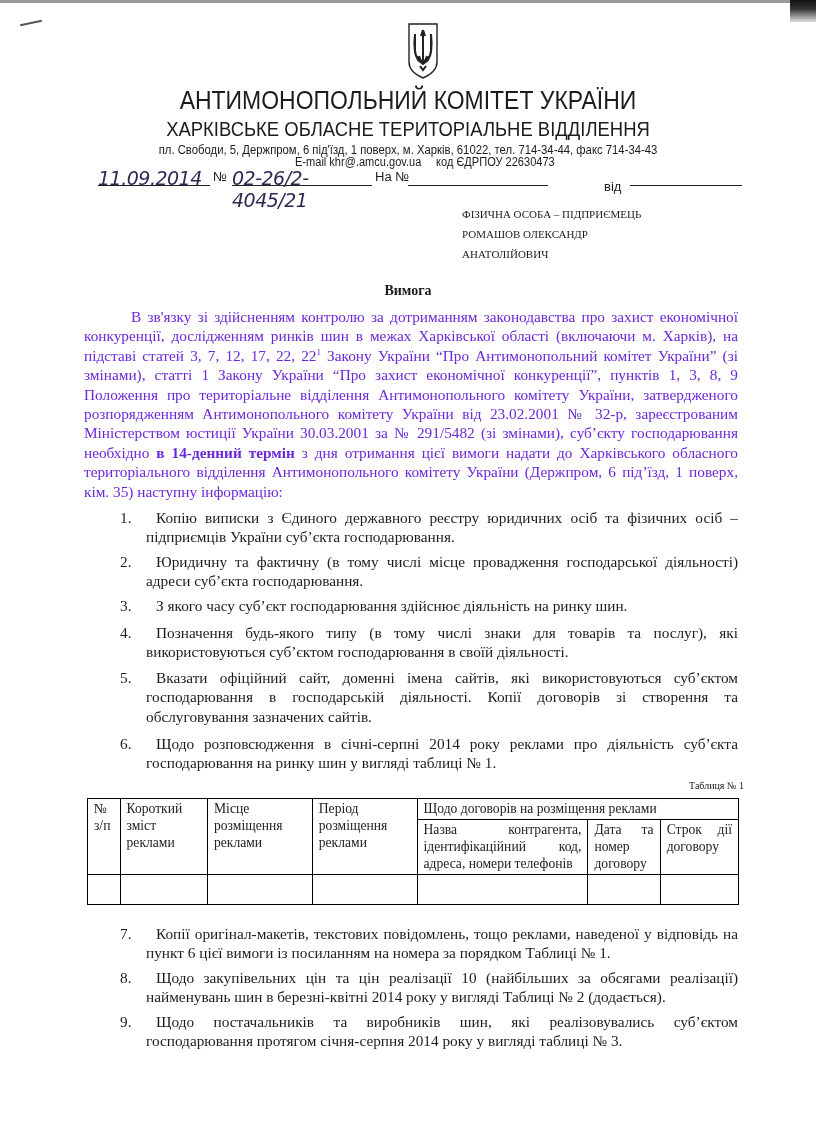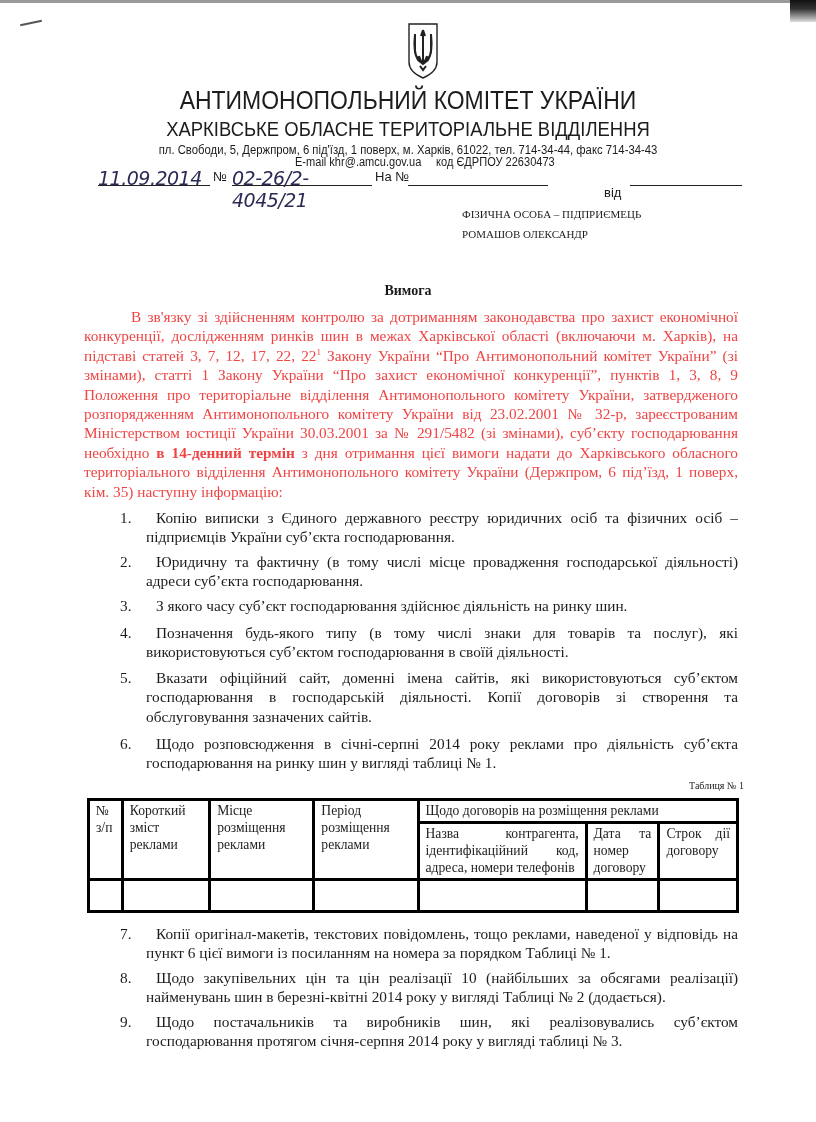--- a/index.html
+++ b/index.html
@@ -26,42 +26,42 @@
   .refline { position:absolute; top:167px; left:90px; height:20px; width:660px;
     font-family:"Liberation Sans", sans-serif; font-size:13px; color:#1c1c1c; }
   .hand { font-family:"DejaVu Sans", sans-serif; font-style:italic; color:#2a2a55;
     font-size:19px; letter-spacing:-0.5px; }
   .ul { position:absolute; border-bottom:1px solid #222; height:18px; }
   .ref-date { left:8px; width:112px; }
   .ref-no-label { position:absolute; left:123px; top:2px; }
   .ref-no { left:142px; width:140px; }
   .ref-na-label { position:absolute; left:285px; top:2px; }
   .ref-na { left:318px; width:140px; }
-  .ref-vid-label { position:absolute; left:514px; top:18px; }
+  .ref-vid-label { position:absolute; left:514px; top:12px; }
   .ref-vid { left:540px; width:112px; }
 
   .recipient { position:absolute; left:462px; top:204px; font-size:11px; line-height:20px; color:#1c1c1c; }
 
   .doc-title { position:absolute; top:283px; left:0; width:816px; text-align:center; font-weight:bold; font-size:14px; }
 
-  .body { position:absolute; left:84px; width:654px; font-size:15.3px; line-height:19.4px; text-align:justify; color:#ef4444; }
+  .body { position:absolute; left:84px; width:654px; font-size:15.3px; line-height:19.4px; text-align:justify; color:#6d28d9; }
   .para { top:307px; text-indent:47px; }
   .para b { font-weight:bold; }
   sup { font-size:9px; line-height:0; }
 
   .list { position:absolute; left:120px; width:618px; font-size:15.3px; line-height:19.4px; color:#1c1c1c; }
   .item { position:absolute; left:0; width:618px; text-align:justify; }
   .item .num { position:absolute; left:0; top:0; }
   .item .cont { display:block; padding-left:26px; }
 
   .tab-caption { position:absolute; top:780px; right:72px; font-size:10px; }
 
   table.t1 { position:absolute; top:798px; left:87px; width:652px; border-collapse:collapse;
     font-size:13.6px; line-height:17px; color:#222; }
-  table.t1 td { border:3px solid #000000; vertical-align:top; padding:1px 6px 2px 6px; }
+  table.t1 td { border:1px solid #000000; vertical-align:top; padding:1px 6px 2px 6px; }
   .c1 { width:19px; } .c2 { width:73px; } .c3 { width:90px; } .c4 { width:90px; }
   .c5 { width:155px; } .c6 { width:58px; } .c7 { width:64px; }
   tr.empty td { height:26px; }
 </style>
 </head>
 <body>
 
 <div class="topbar"></div>
 <div class="cornerblot"></div>
 <div class="pen-mark"></div>
@@ -87,20 +87,21 @@
   <div class="ul ref-no"><span class="hand">02-26/2-4045/21</span></div>
   <span class="ref-na-label">На №</span>
   <div class="ul ref-na"></div>
   <span class="ref-vid-label">від</span>
   <div class="ul ref-vid"></div>
 </div>
 
 <div class="recipient">
   <div>ФІЗИЧНА ОСОБА – ПІДПРИЄМЕЦЬ</div>
   <div>РОМАШОВ ОЛЕКСАНДР</div>
+  <div>АНАТОЛІЙОВИЧ</div>
 </div>
 
 <div class="doc-title">Вимога</div>
 
 <div class="body para"><span>В зв'язку зі здійсненням контролю за дотриманням законодавства про захист економічної конкуренції, дослідженням ринків шин в межах Харківської області (включаючи м. Харків), на підставі статей 3, 7, 12, 17, 22, 22</span><sup>1</sup><span> Закону України “Про Антимонопольний комітет України” (зі змінами), статті 1 Закону України “Про захист економічної конкуренції”, пунктів 1, 3, 8, 9 Положення про територіальне відділення Антимонопольного комітету України, затвердженого розпорядженням Антимонопольного комітету України від 23.02.2001 № 32-р, зареєстрованим Міністерством юстиції України 30.03.2001 за № 291/5482 (зі змінами), суб’єкту господарювання необхідно </span><b>в 14-денний термін</b><span> з дня отримання цієї вимоги надати до Харківського обласного територіального відділення Антимонопольного комітету України (Держпром, 6 під’їзд, 1 поверх, кім. 35) наступну інформацію:</span></div>
 
 <div class="list">
   <div class="item" style="top:508px;position:fixed;left:120px;">
     <span class="num">1.</span>
     <span class="cont" style="text-indent:10px;">Копію виписки з Єдиного державного реєстру юридичних осіб та фізичних осіб – підприємців України суб’єкта господарювання.</span>

